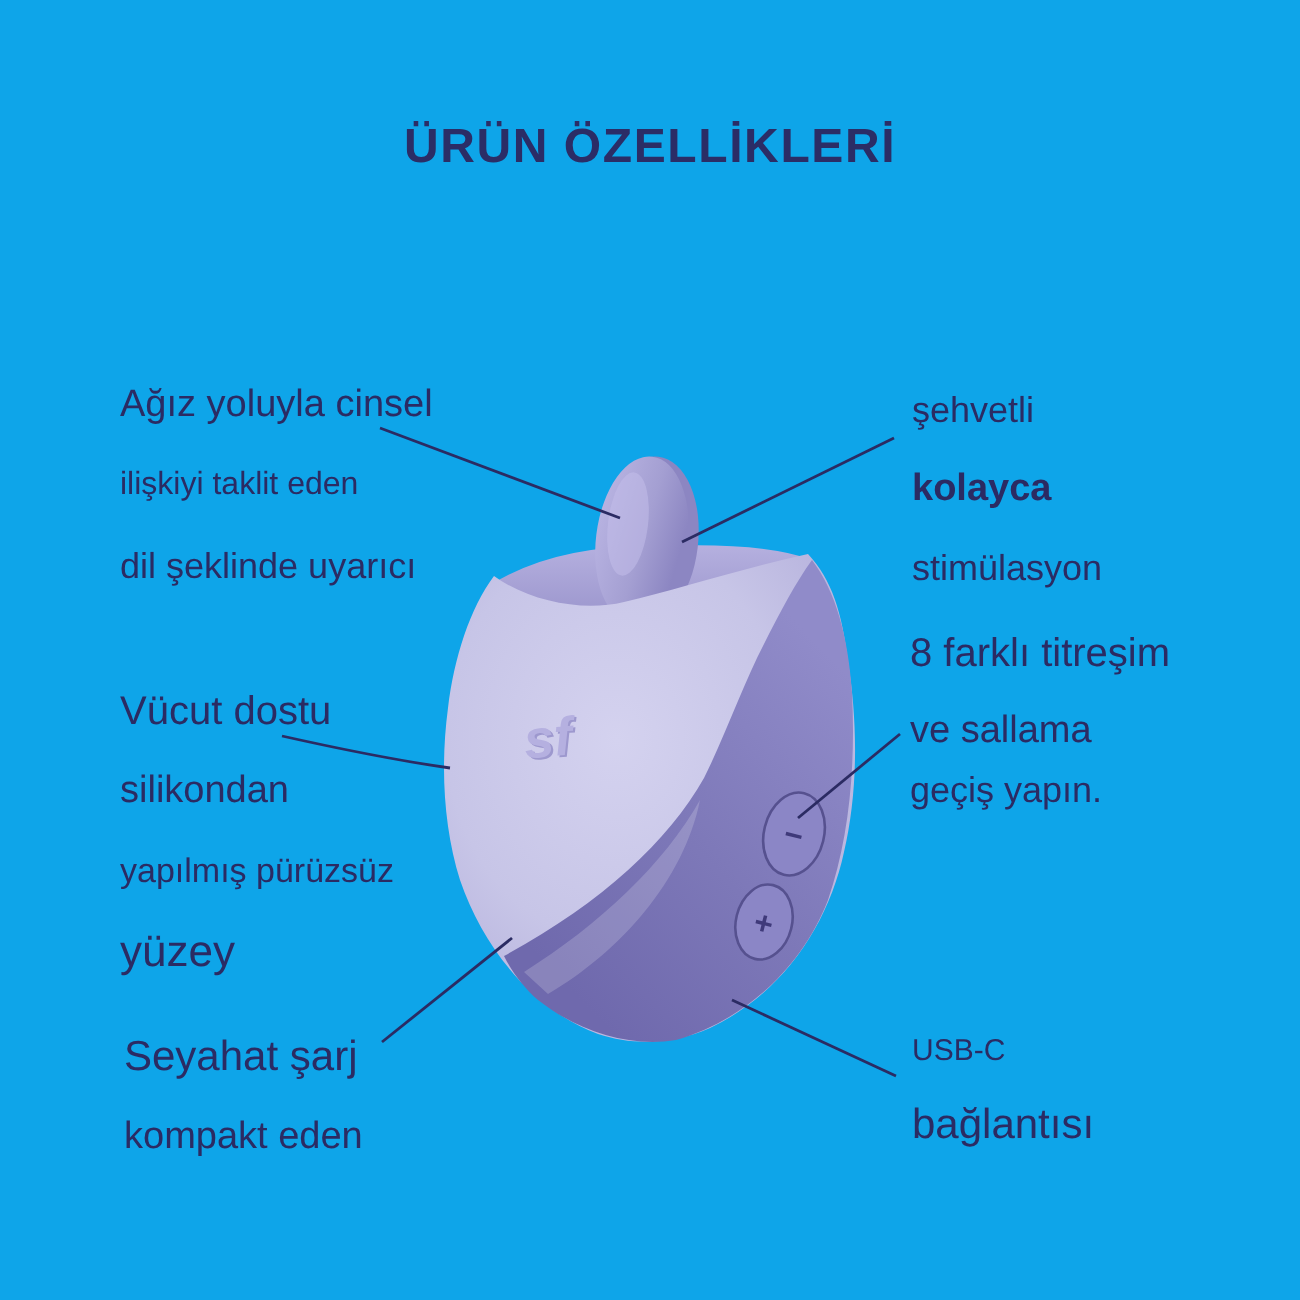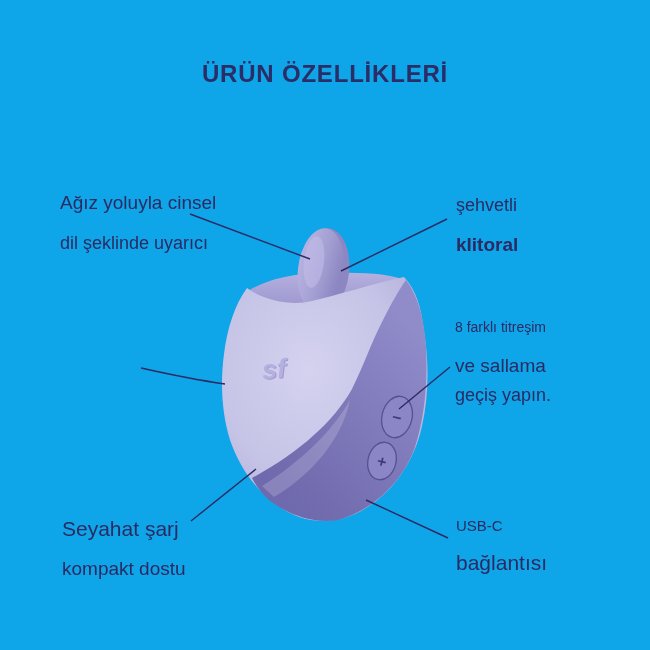--- a/index.html
+++ b/index.html
@@ -44,21 +44,21 @@
   .c-lb .s1{font-size:19px;font-weight:400;line-height:27px;}
 
   
   .c-rt{left:456px;top:179px;}
   .c-rt .s0{font-size:18px;font-weight:400;line-height:28px;}
   .c-rt .s1{font-size:19px;font-weight:600;line-height:27px;}
   .c-rt .s2{font-size:18px;font-weight:400;line-height:28px;}
 
   
   .c-rm{left:455px;top:302px;}
-  .c-rm .s0{font-size:14px;font-weight:500;line-height:26px;}
+  .c-rm .s0{font-size:20px;font-weight:500;line-height:26px;}
   .c-rm .s1{font-size:19px;font-weight:400;line-height:27px;}
   .c-rm .s2{font-size:26px;font-weight:500;line-height:34px;}
   .c-rm .s3{font-size:12px;font-weight:400;line-height:22px;margin-top:3px;}
   .c-rm .s4{font-size:18px;font-weight:400;line-height:28px;margin-top:2px;}
 
   
   .c-rb{left:456px;top:502px;}
   .c-rb .s0{font-size:15px;font-weight:500;line-height:23px;}
   .c-rb .s1{font-size:23px;font-weight:600;line-height:29px;}
   .c-rb .s2{font-size:21px;font-weight:400;line-height:27px;text-align:right;}
@@ -142,32 +142,40 @@
       <line x1="447" y1="219" x2="341" y2="271"></line>
       <path d="M141,368 Q190,379 225,384"></path>
       <line x1="450" y1="367" x2="399" y2="409"></line>
       <line x1="191" y1="521" x2="256" y2="469"></line>
       <line x1="448" y1="538" x2="366" y2="500"></line>
     </g>
   </svg>
 
   <div class="callout c-lt">
     <span class="s0">Ağız yoluyla cinsel</span>
+    <span class="s1">ilişkiyi taklit eden</span>
     <span class="s2">dil şeklinde uyarıcı</span>
   </div>
 
+  <div class="callout c-lm">
+    <span class="s0">Vücut dostu</span>
+    <span class="s1">silikondan</span>
+    <span class="s2">yapılmış pürüzsüz</span>
+    <span class="s3">yüzey</span>
+  </div>
 
   <div class="callout c-lb">
     <span class="s0">Seyahat şarj</span>
-    <span class="s1">kompakt dostu</span>
+    <span class="s1">kompakt eden</span>
   </div>
 
   <div class="callout c-rt">
     <span class="s0">şehvetli</span>
-    <span class="s1">klitoral</span>
+    <span class="s1">kolayca</span>
+    <span class="s2">stimülasyon</span>
   </div>
 
   <div class="callout c-rm">
     <span class="s0">8 farklı titreşim</span>
     <span class="s1">ve sallama</span>
     <span class="s4">geçiş yapın.</span>
   </div>
 
   <div class="callout c-rb">
     <span class="s0">USB-C</span>

